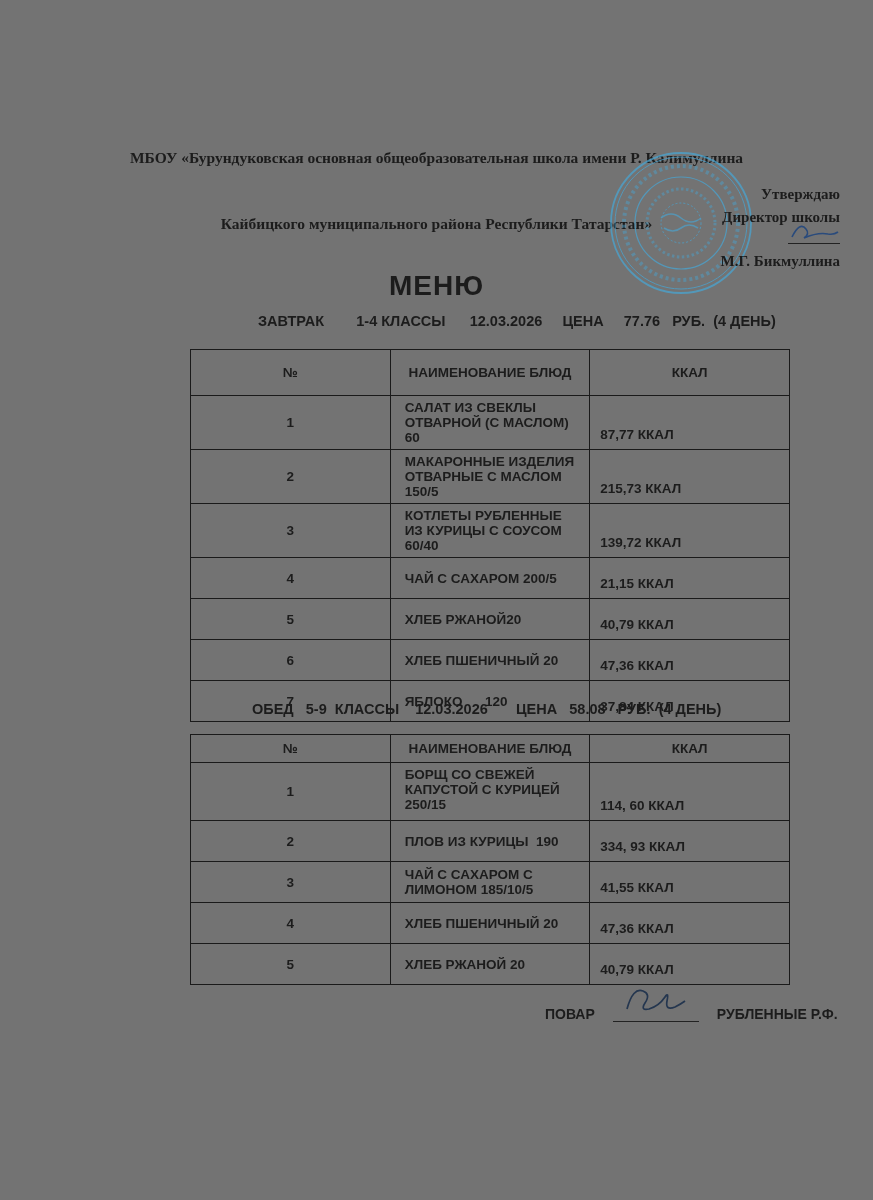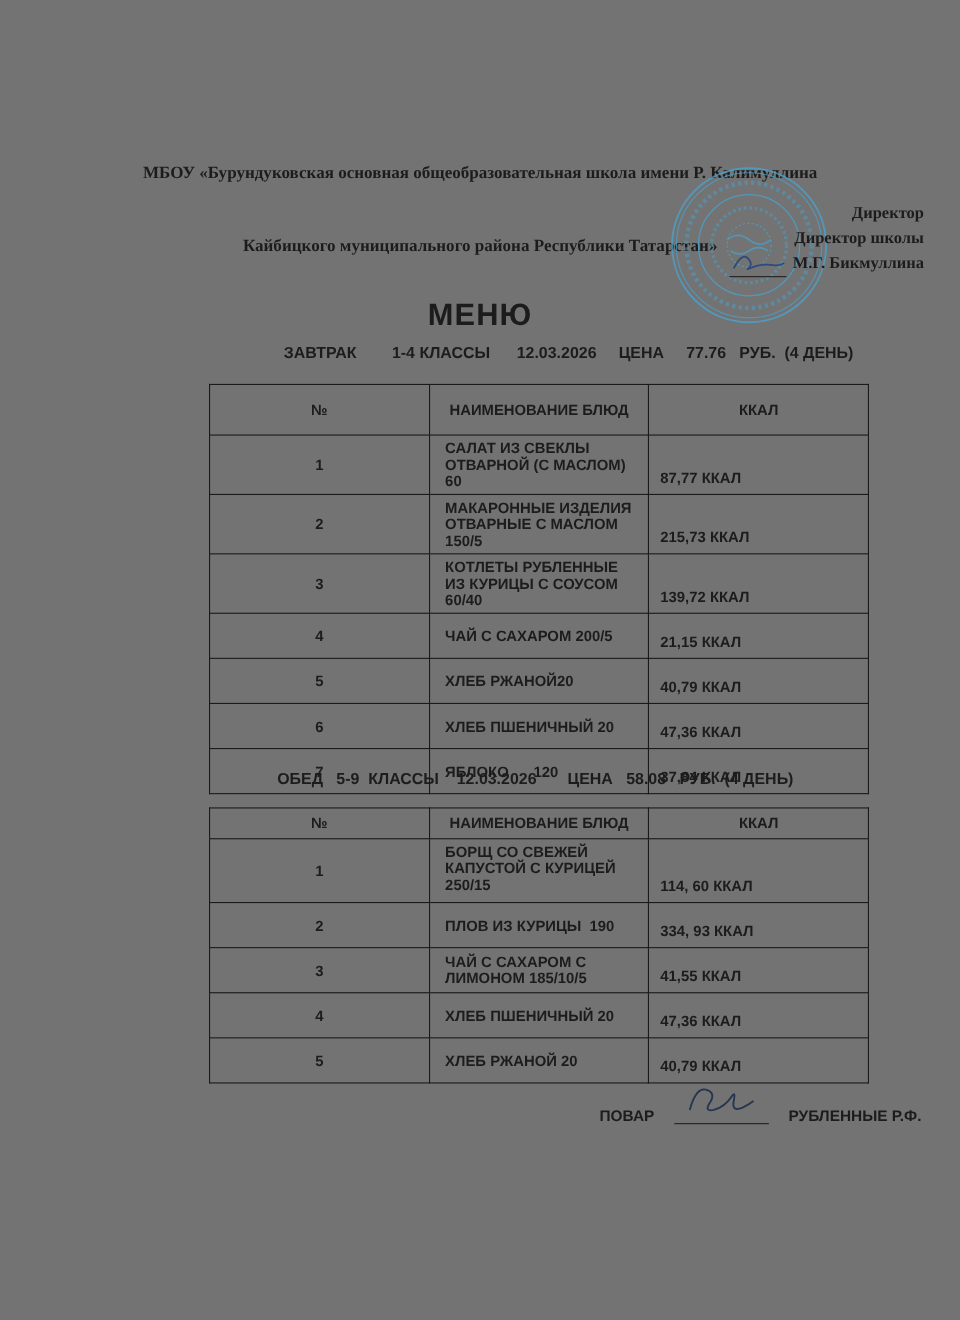--- a/index.html
+++ b/index.html
@@ -19,21 +19,21 @@
     font-family:"Liberation Serif", serif;
     font-weight:bold;font-size:15.5px;line-height:22px;
     white-space:pre-wrap;
   }
   .approval{
     left:640px;top:183px;width:200px;
     font-family:"Liberation Serif", serif;
     font-weight:bold;font-size:15px;line-height:23px;
     text-align:right;
   }
-  .approval .row3{display:flex;align-items:flex-end;justify-content:flex-end;gap:6px;}
+  .approval .row3{display:flex;align-items:flex-end;justify-content:flex-end;gap:6px;flex-direction:column;}
   .sign-line{display:inline-block;width:52px;border-bottom:1.4px solid #222;height:14px;}
   .stamp{left:596px;top:148px;width:170px;height:150px;opacity:.85;}
   .menu-title{
     left:0;top:270px;width:100%;text-align:center;
     font-weight:bold;font-size:28px;letter-spacing:1px;
   }
   .meal-heading{
     font-weight:bold;font-size:14.5px;white-space:pre-wrap;
   }
   .bh{left:258px;top:313px;}
@@ -98,21 +98,21 @@
       <circle cx="85" cy="75" r="57" stroke-dasharray="3,3"></circle>
       <circle cx="85" cy="75" r="34" stroke-dasharray="2.5,2.5" stroke-width="3"></circle>
     </g>
     <g fill="none" stroke="#4aa3cf" stroke-width="1.6" opacity="0.8">
       <path d="M65 70 q10 -8 20 0 t20 0"></path>
       <path d="M68 80 q9 6 17 0 t17 0"></path>
     </g>
   </svg>
 
   <div class="abs approval">
-    <div>Директор</div>
+    <div>Утверждаю</div>
     <div>Директор школы</div>
     <div class="row3">
       <span class="sign-line">
         <svg width="52" height="26" viewBox="0 0 52 26" style="margin-top:-12px">
           <path d="M4 18 q8 -16 14 -8 q4 5 -2 9 q14 -6 24 -4 q6 1 10 -2" fill="none" stroke="#2a4b7c" stroke-width="1.6"></path>
         </svg>
       </span>
       <span>М.Г. Бикмуллина</span>
     </div>
   </div>

